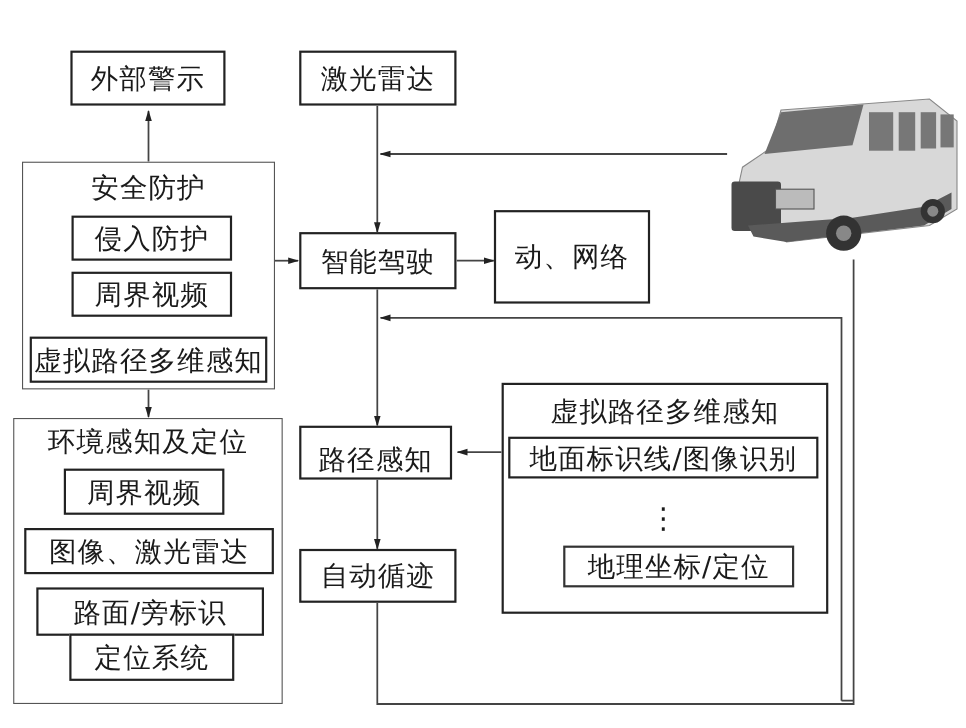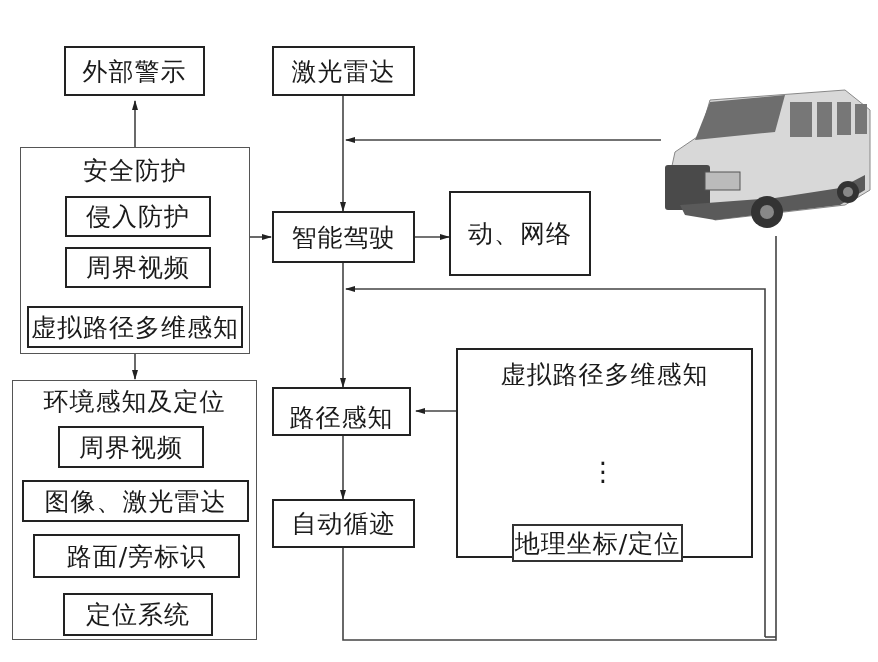--- a/index.html
+++ b/index.html
@@ -100,32 +100,35 @@
   <div class="group-title" style="top:4px;">环境感知及定位</div>
   <div class="box b-thick" style="left:45px;top:45px;width:146px;height:42px;">
     <span>周界视频</span>
   </div>
   <div class="box b-thick" style="left:20px;top:153px;width:207px;height:44px;">
     <span>路面/旁标识</span>
   </div>
   <div class="box b-thick" style="left:9px;top:99px;width:227px;height:42px;">
     <span>图像、激光雷达</span>
   </div>
-  <div class="box b-thick" style="left:50px;top:212px;width:150px;height:43px;text-align:right;">
+  <div class="box b-thick" style="left:50px;top:195px;width:150px;height:43px;text-align:right;">
     <span>定位系统</span>
   </div>
 </div>
 
 <div class="box b-thick" style="left:272px;top:387px;width:139px;height:49px;align-items:flex-end;">
   <span>路径感知</span>
 </div>
 
 <div class="box b-thick" style="left:272px;top:499px;width:143px;height:49px;">
   <span>自动循迹</span>
 </div>
 
 <div class="group" style="left:456px;top:300px;width:297px;height:210px;border:2.5px solid #222;margin-top:48px;">
   <div class="group-title" style="top:8px;">虚拟路径多维感知</div>
+  <div class="box b-thick" style="left:4px;top:47px;width:282px;height:38px;">
+    <span>地面标识线/图像识别</span>
+  </div>
   <div class="dots" style="left:130px;top:110px;width:30px;">·<br>·<br>·</div>
-  <div class="box b-thin" style="left:54px;top:174px;width:171px;height:38px;border:2px solid #333;">
+  <div class="box b-thin" style="left:54px;top:146px;width:210px;height:38px;border:2px solid #333;">
     <span>地理坐标/定位</span>
   </div>
 </div>
 
 </body></html>

